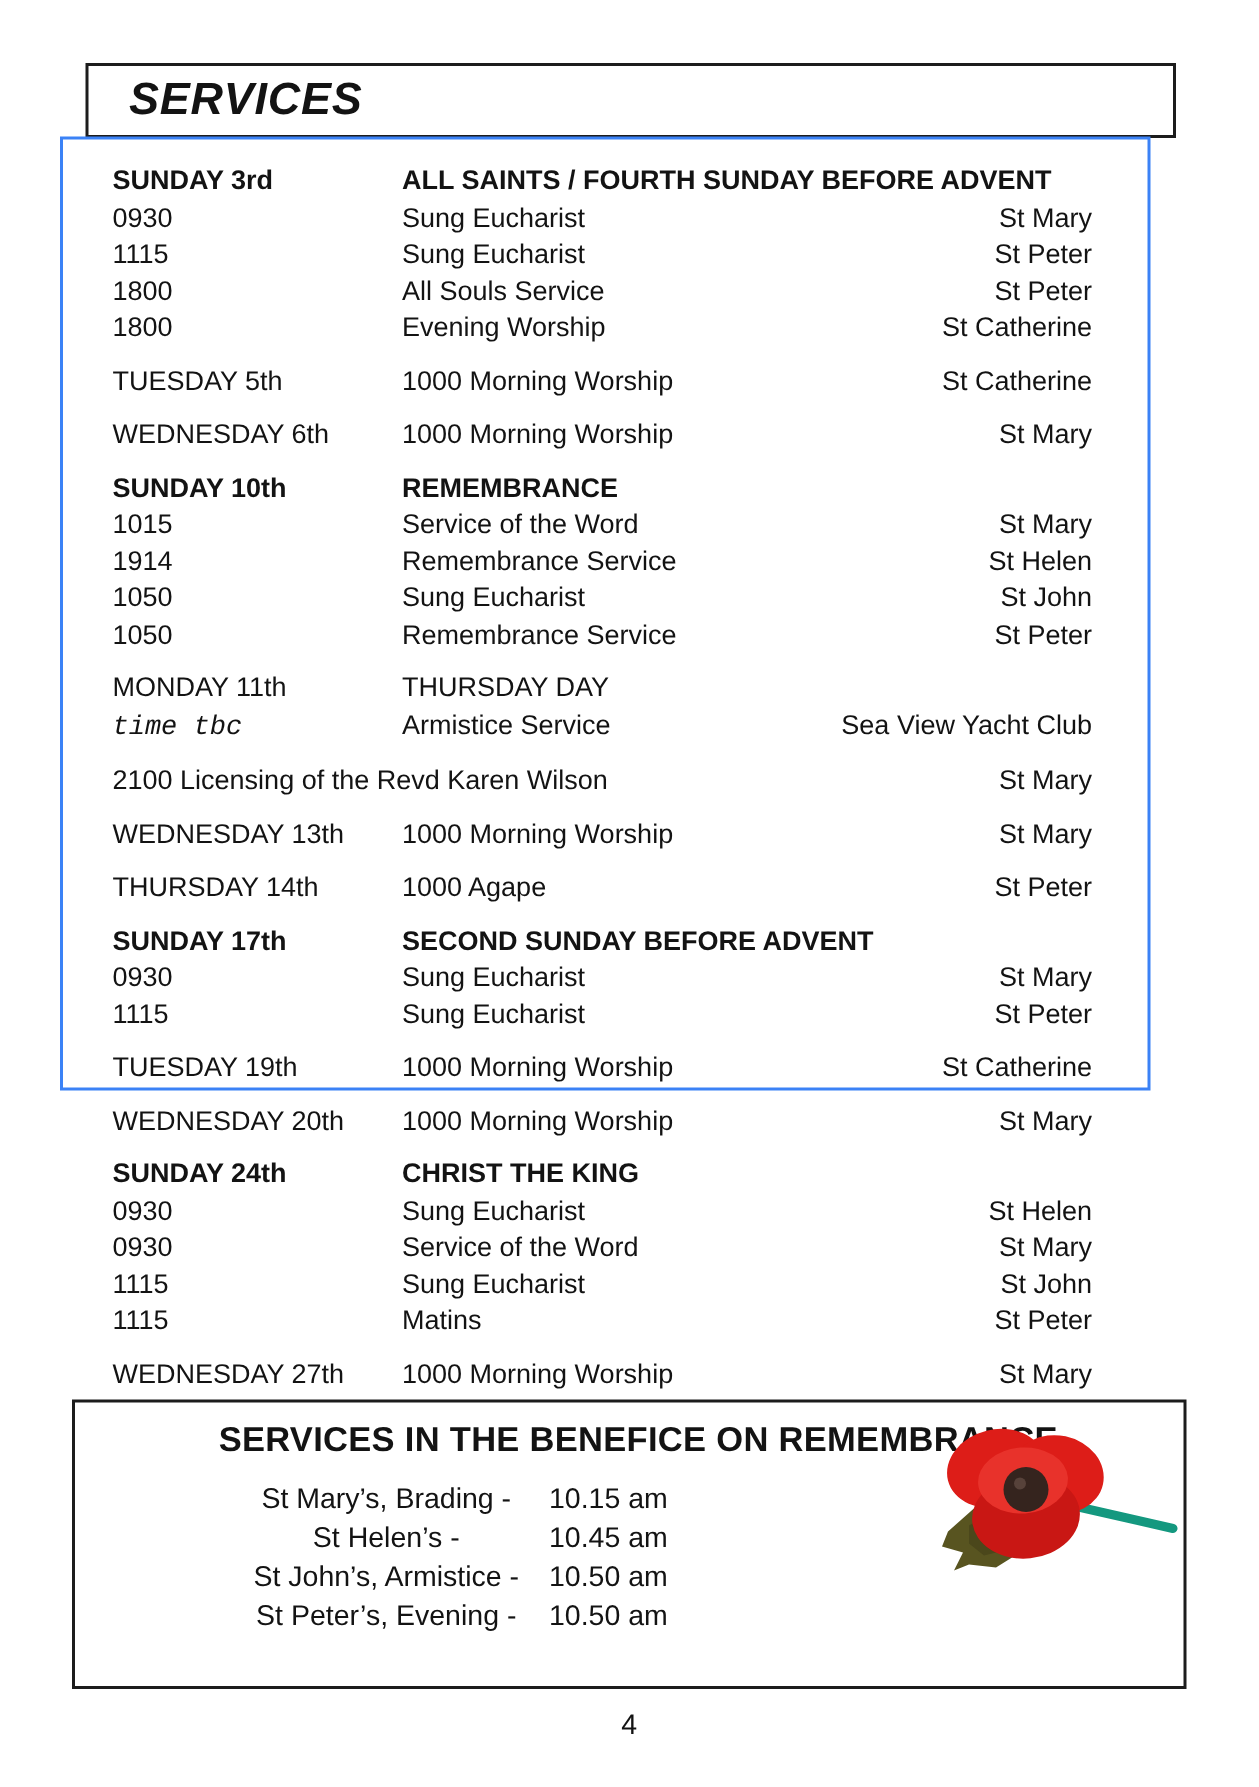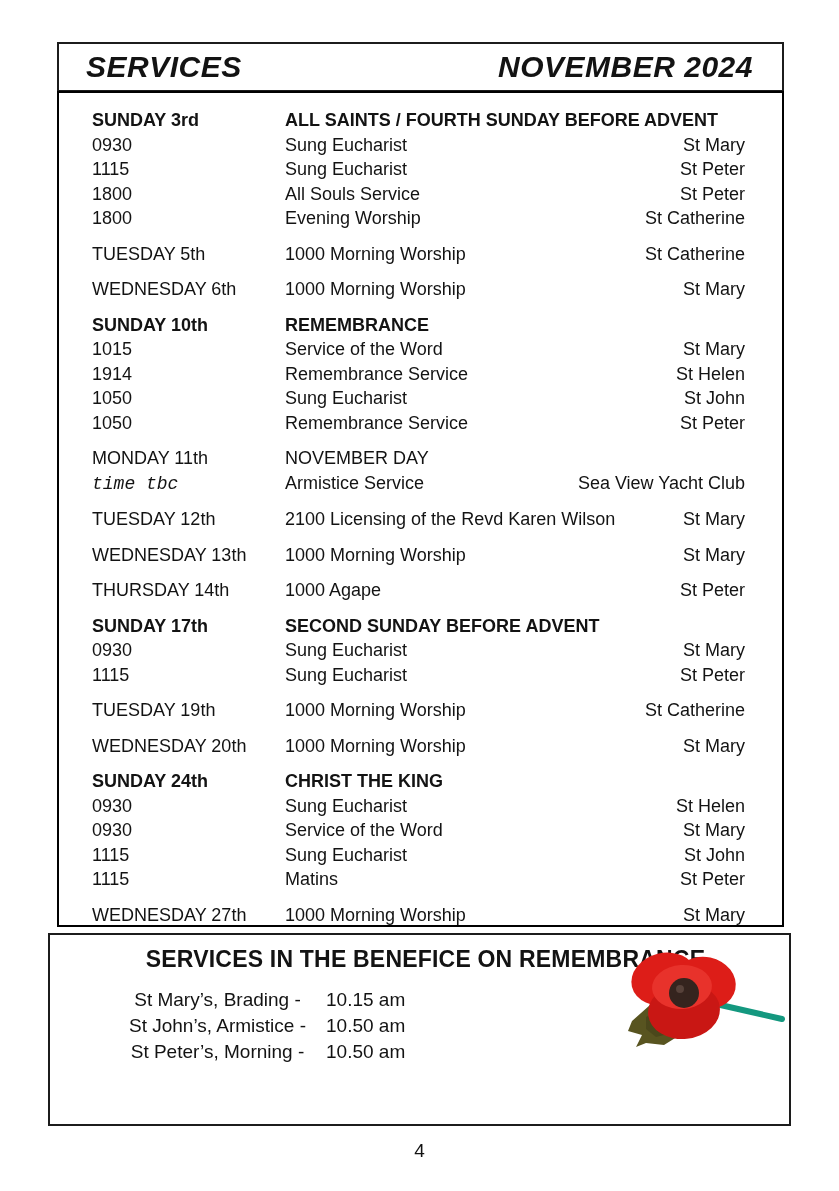--- a/index.html
+++ b/index.html
@@ -20,22 +20,22 @@
     display: flex; align-items: center; justify-content: space-between;
     padding: 0 29px 0 27px;
   }
   .header-box .hd {
     font-size: 30px; font-weight: bold; font-style: italic; letter-spacing: 0.5px;
     white-space: nowrap;
   }
 
   
   .main-box {
-    position: absolute; left: 57px; top: 91px; width: 727px; height: 836px;
-    border: 2px solid #000000;
+    position: absolute; left: 40px; top: 91px; width: 727px; height: 636px;
+    border: 2px solid #3b82f6;
     padding: 15px 37px 0 33px;
   }
   .group { margin-bottom: 11px; }
   .row {
     display: flex; align-items: baseline;
     font-size: 18px; line-height: 24.5px; white-space: nowrap;
   }
   .row .c1 { width: 193px; flex: 0 0 193px; }
   .row .c2 { flex: 1 1 auto; overflow: hidden; }
   .row .c3 { flex: 0 0 auto; margin-left: 8px; text-align: right; }
@@ -45,21 +45,21 @@
   
   .benefice-box {
     position: absolute; left: 48px; top: 933px; width: 743px; height: 193px;
     border: 2px solid #1c1c1c;
     padding: 9px 0 0 12px;
     text-align: center;
   }
   .benefice-heading {
     font-size: 23px; font-weight: bold; line-height: 31px; letter-spacing: 0.2px;
   }
-  .church-list { margin-top: 12px; margin-left: 47px; }
+  .church-list { margin-top: 12px; margin-left: 87px; }
   .church-row { display: flex; font-size: 19px; line-height: 26px; white-space: nowrap; }
   .church-row .cname { width: 217px; flex: 0 0 217px; }
   .church-row .ctime { flex: 0 0 auto; }
 
   .poppy {
     position: absolute; right: 1px; top: 8px; width: 176px; height: 112px;
   }
 
   
   .page-number {
@@ -67,21 +67,20 @@
     text-align: center; font-size: 19px;
   }
 </style>
 </head>
 <body>
 
 <div class="page">
 
   <div class="header-box">
     <span class="hd">SERVICES</span>
-    <span class="hd">NOVEMBER 2024</span>
   </div>
 
   <div class="main-box">
     <div id="services-table">
         <div class="group">
           <div class="row bold">
             <span class="c1">SUNDAY 3rd</span>
             <span class="c2">ALL SAINTS / FOURTH SUNDAY BEFORE ADVENT</span>
             <span class="c3"></span>
           </div>
@@ -143,32 +142,31 @@
           </div>
           <div class="row">
             <span class="c1">1050</span>
             <span class="c2">Remembrance Service</span>
             <span class="c3">St Peter </span>
           </div>
         </div>
         <div class="group">
           <div class="row">
             <span class="c1">MONDAY 11th</span>
-            <span class="c2">NOVEMBER DAY</span>
+            <span class="c2">THURSDAY DAY</span>
             <span class="c3"></span>
           </div>
           <div class="row">
             <span class="c1 italic">time tbc</span>
             <span class="c2">Armistice Service</span>
             <span class="c3">Sea View Yacht Club</span>
           </div>
         </div>
         <div class="group">
           <div class="row">
-            <span class="c1">TUESDAY 12th</span>
             <span class="c2">2100 Licensing of the Revd Karen Wilson</span>
             <span class="c3">St Mary</span>
           </div>
         </div>
         <div class="group">
           <div class="row">
             <span class="c1">WEDNESDAY 13th</span>
             <span class="c2">1000 Morning Worship</span>
             <span class="c3">St Mary</span>
           </div>
@@ -251,25 +249,29 @@
   <div class="benefice-box">
     <div class="benefice-heading">
       <div>SERVICES IN THE BENEFICE ON REMEMBRANCE</div>
     </div>
     <div class="church-list" id="church-list">
         <div class="church-row">
           <span class="cname">St Mary’s, Brading -</span>
           <span class="ctime">10.15 am</span>
         </div>
         <div class="church-row">
+          <span class="cname">St Helen’s -</span>
+          <span class="ctime">10.45 am</span>
+        </div>
+        <div class="church-row">
           <span class="cname">St John’s, Armistice -</span>
           <span class="ctime">10.50 am</span>
         </div>
         <div class="church-row">
-          <span class="cname">St Peter’s, Morning -</span>
+          <span class="cname">St Peter’s, Evening -</span>
           <span class="ctime">10.50 am</span>
         </div>
       </div>
 
     <svg class="poppy" viewBox="0 0 176 112" aria-hidden="true">
 
       <line x1="82" y1="56" x2="170" y2="76" stroke="#14987f" stroke-width="6" stroke-linecap="round"></line>
 
       <polygon points="20,78 38,62 58,58 72,70 68,92 52,102 34,100 24,104 30,92 16,88" fill="#585420"></polygon>
       <polygon points="34,74 52,64 66,72 60,90 44,94 34,86" fill="#4b471b"></polygon>

